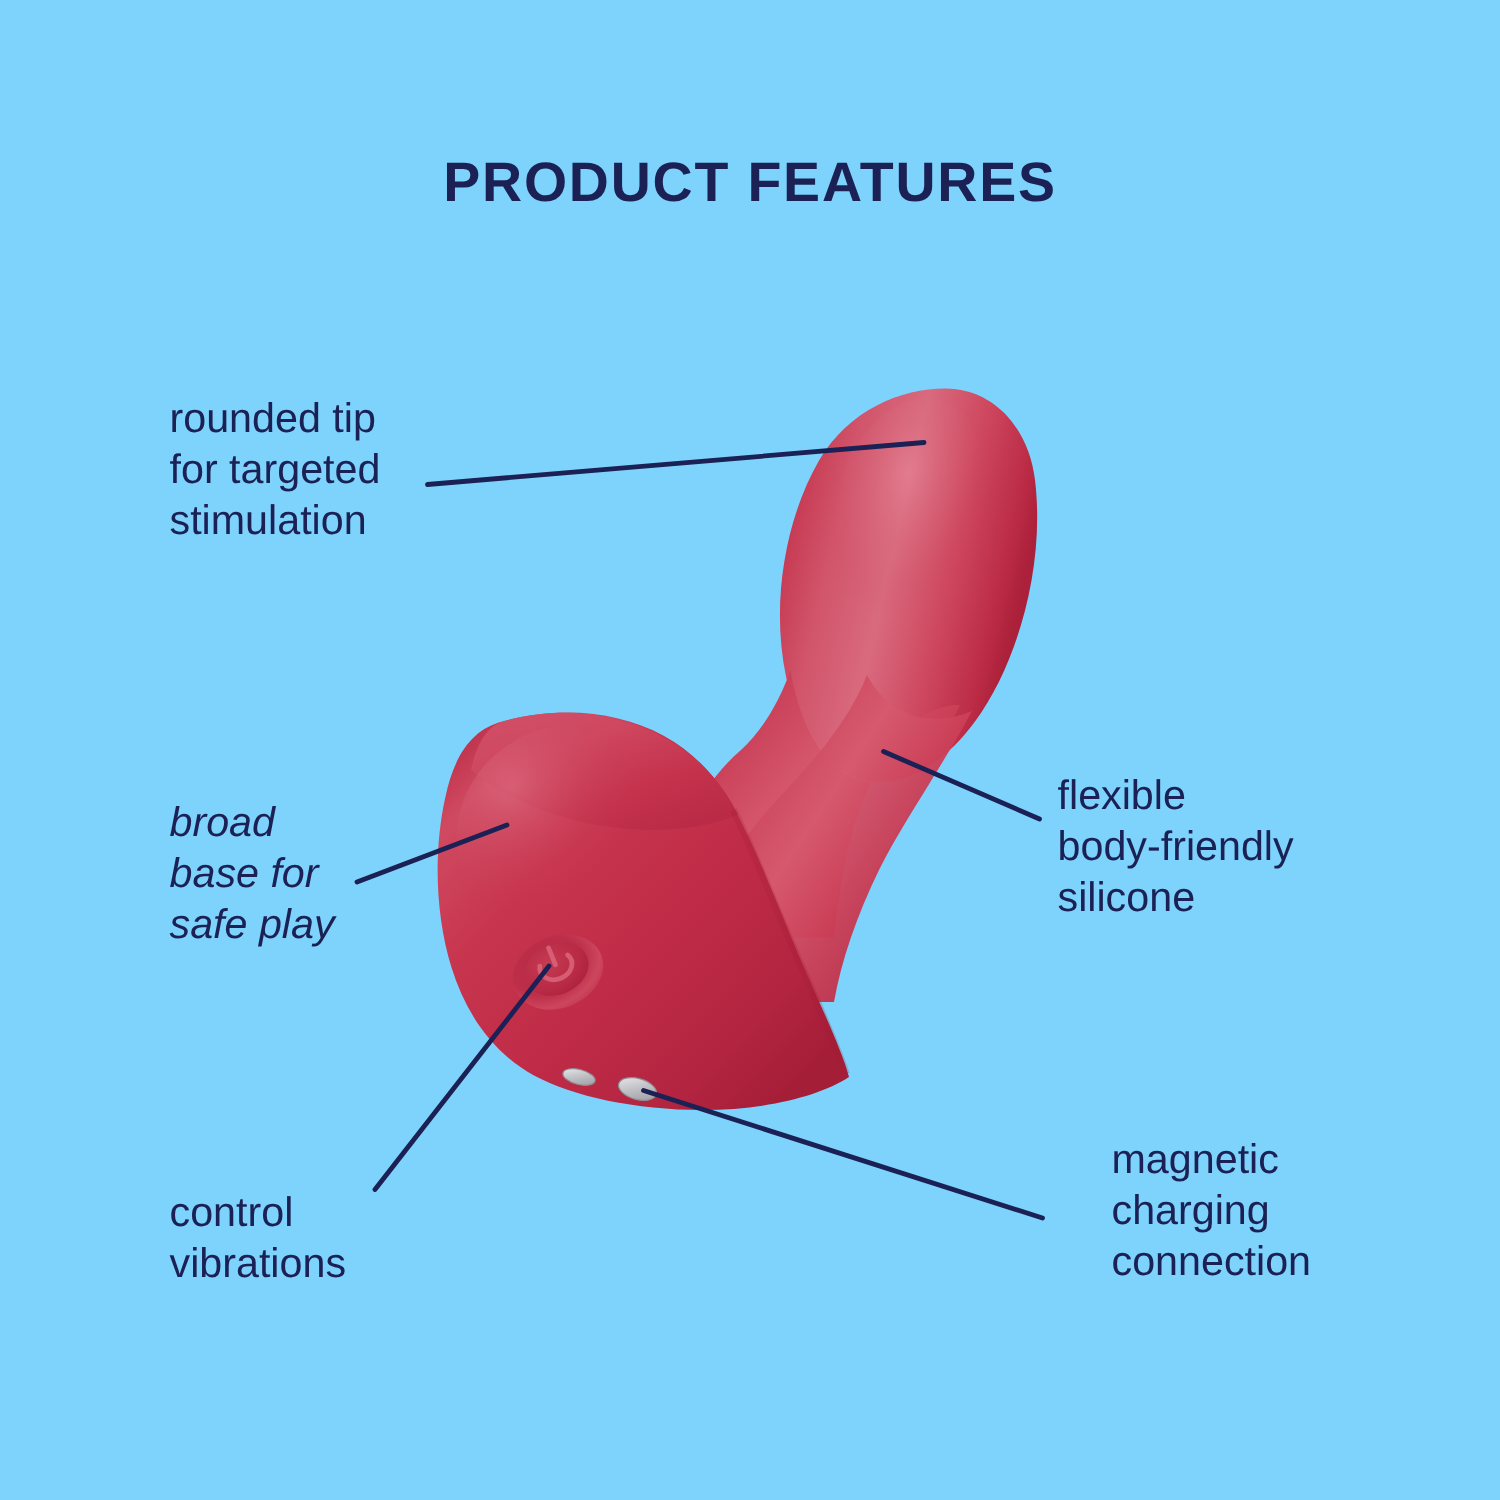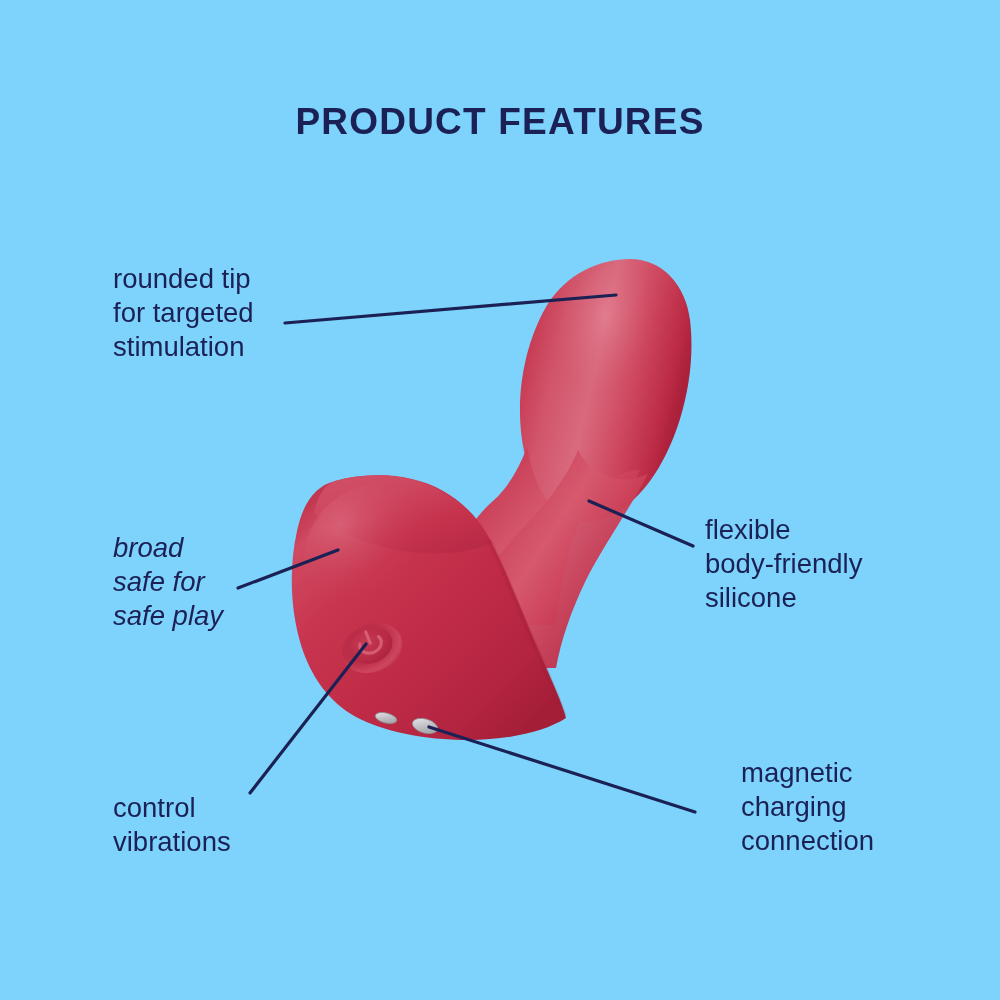--- a/index.html
+++ b/index.html
@@ -214,21 +214,21 @@
   </svg>
 
   <div class="callout cl-left" id="callout-rounded-tip">
     <span class="ln">rounded tip</span>
     <span class="ln">for targeted</span>
     <span class="ln">stimulation</span>
   </div>
 
   <div class="callout cl-left" id="callout-broad-base">
     <span class="ln">broad</span>
-    <span class="ln">safe for</span>
+    <span class="ln">base for</span>
     <span class="ln">safe play</span>
   </div>
 
   <div class="callout cl-left" id="callout-control">
     <span class="ln">control</span>
     <span class="ln">vibrations</span>
   </div>
 
   <div class="callout cl-right" id="callout-flexible">
     <span class="ln">flexible</span>

